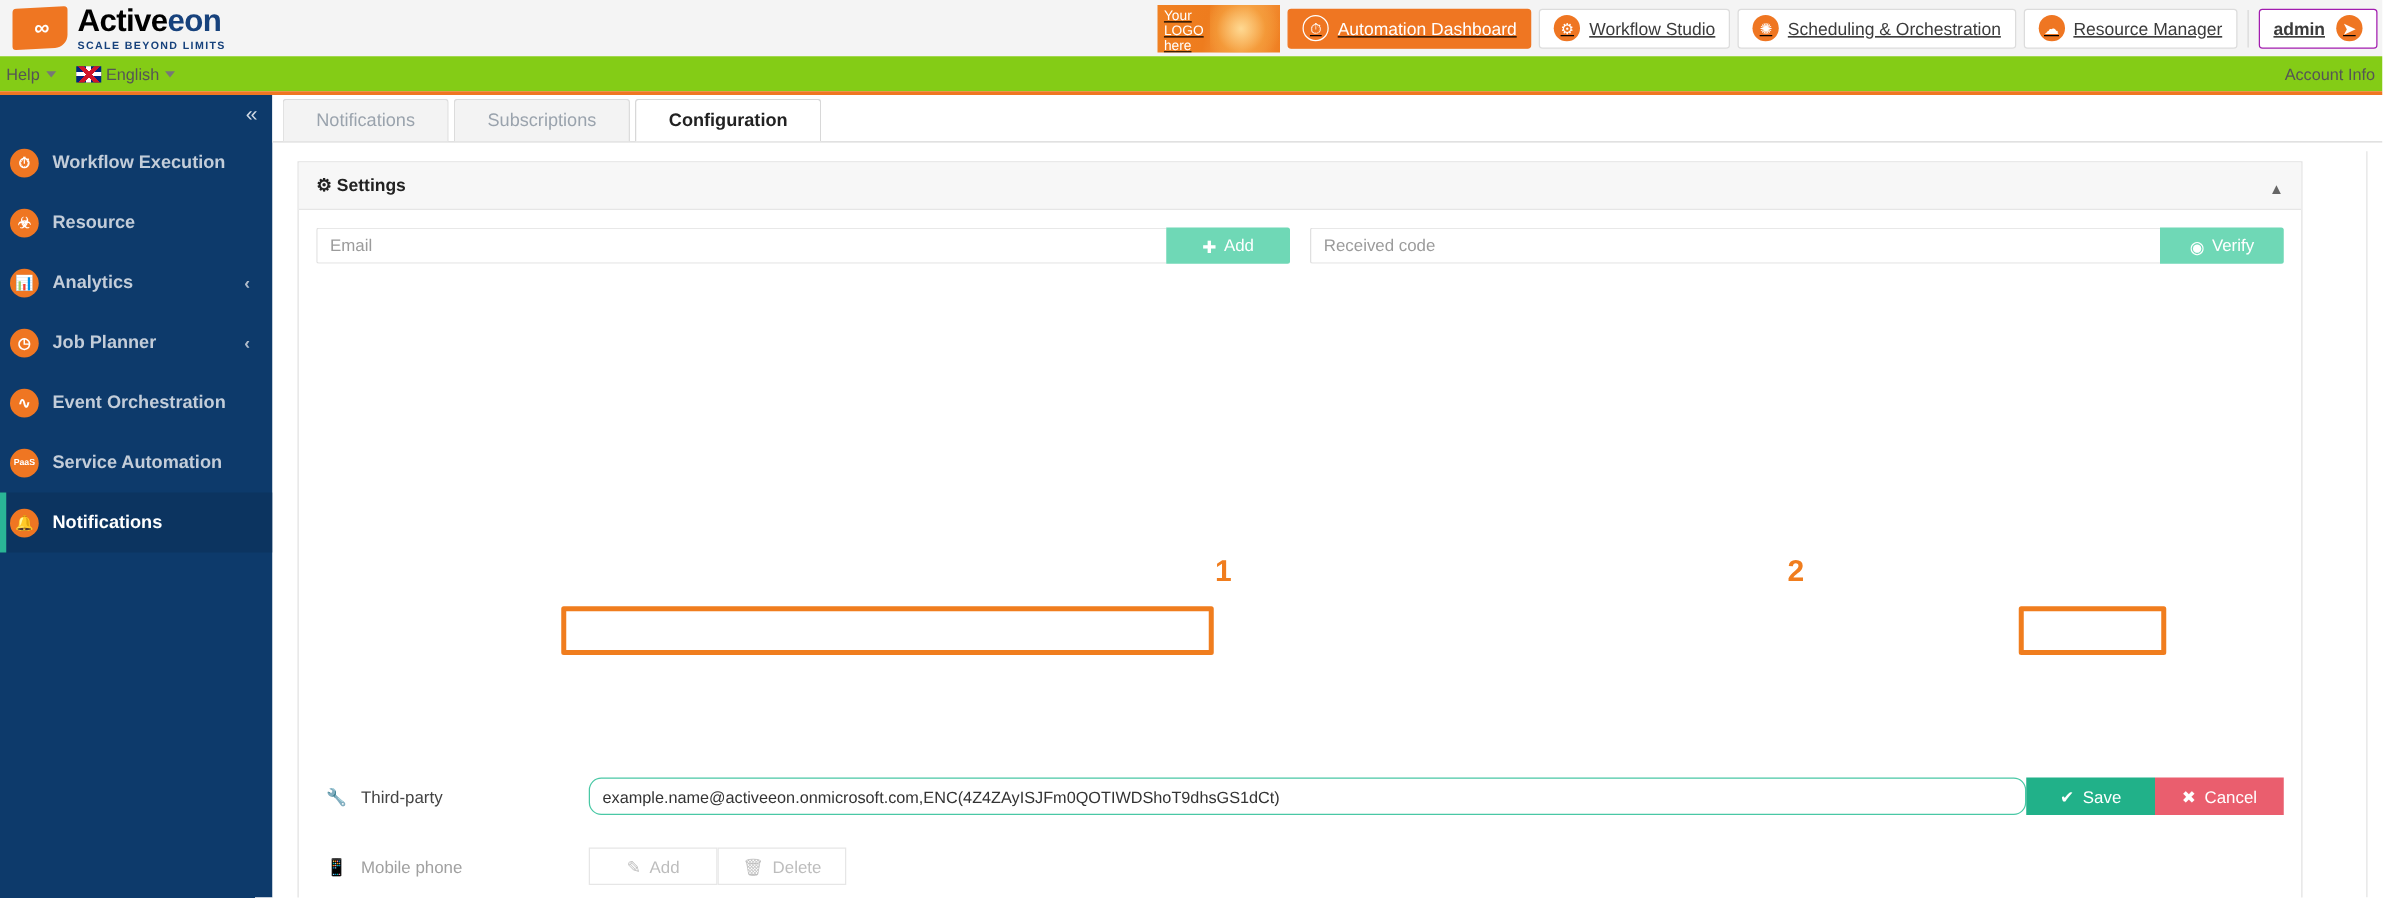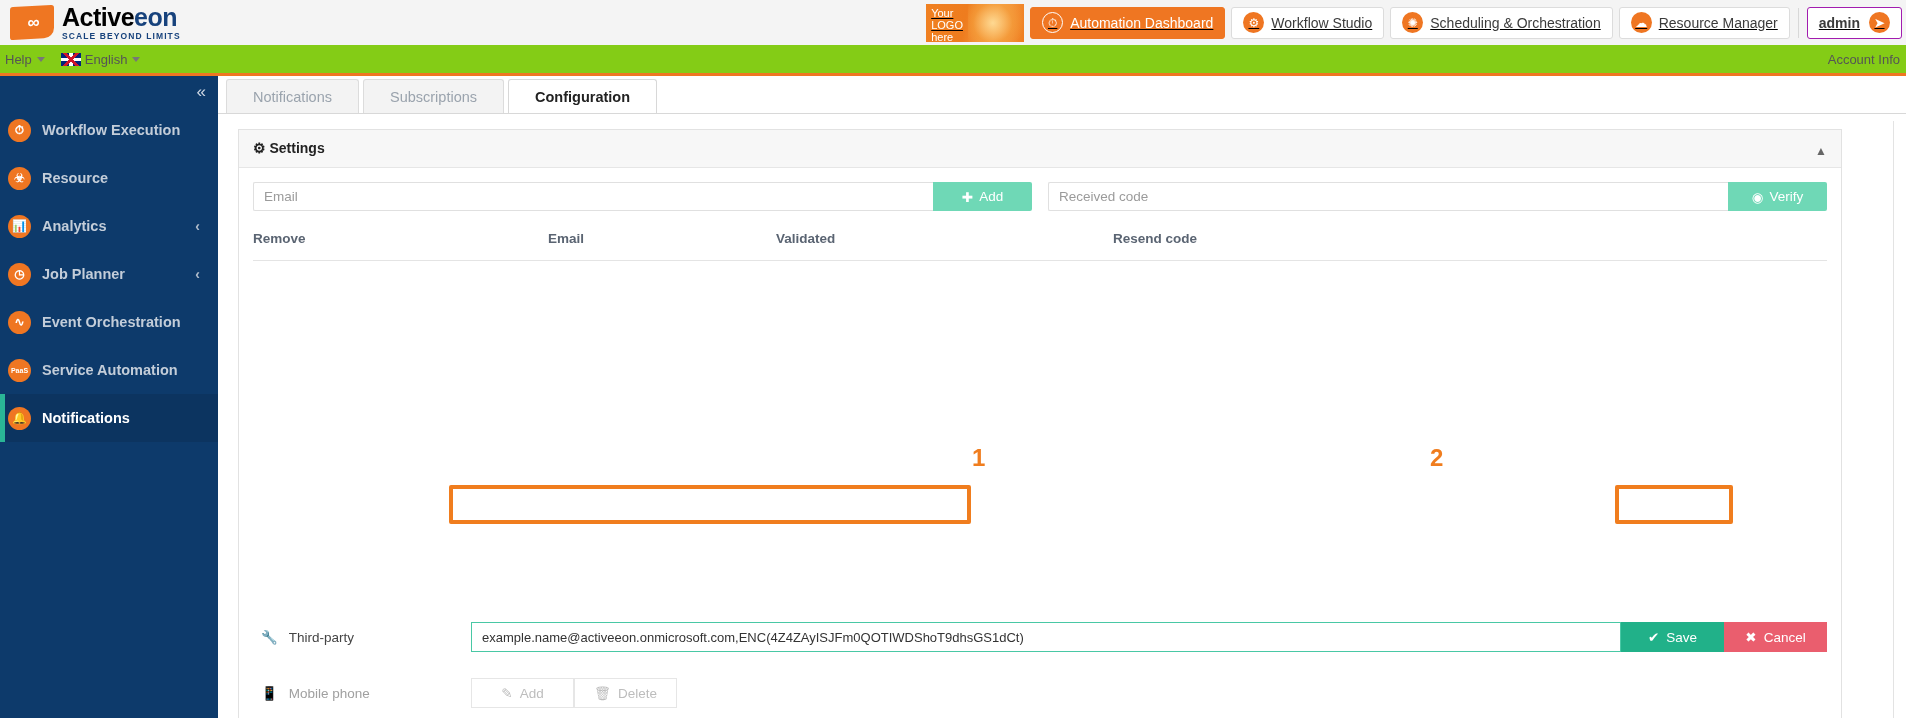--- a/index.html
+++ b/index.html
@@ -143,21 +143,21 @@
   }
 
   
   .brow { display: flex; align-items: center; height: 42px; position: relative; }
   .brow .lbl { width: 218px; display: flex; align-items: center; gap: 11px; font-size: 13.5px; color: #444; padding-left: 8px; }
   .brow.dim .lbl { color: #a0a0a0; }
   .brow .field { flex: 1; display: flex; }
   .brow input.tf {
     flex: 1; height: 30px; border: 1px solid #49c8a5; padding: 0 10px;
     font-size: 13px; color: #333; outline: none; font-family: "Liberation Sans", sans-serif;
-    border-radius: 0; background: #fff;
+    border-radius: 10px; background: #fff;
   }
   .brow input.tf.disabled { border: 1px solid #e0e0e0; background: #eaeaea; color: #9b9b9b; }
   .brow .acts { display: flex; width: 206px; flex: none; }
   .abtn {
     flex: 1; height: 30px; display: flex; align-items: center; justify-content: center; gap: 7px;
     font-size: 13.5px; color: #fff; cursor: pointer; border: none;
     font-family: "Liberation Sans", sans-serif;
   }
   .abtn.save { background: #21b189; }
   .abtn.cancel { background: #ea5e6e; }
@@ -301,31 +301,20 @@
         </div>
         <div class="ig">
           <input type="text" placeholder="Received code" style="">
           <button class="btn-teal">
             <span>◉</span>
             <span>Verify</span>
           </button>
         </div>
       </div>
 
-      <table class="emails">
-        <thead>
-          <tr>
-            <th style="width:295px">Remove</th>
-            <th style="width:228px">Email</th>
-            <th style="width:337px">Validated</th>
-            <th>Resend code</th>
-          </tr>
-        </thead>
-        <tbody></tbody>
-      </table>
 
       <div style="position:absolute; left:14px; right:14px; bottom:14px;">
 
         <div class="brow" style="margin-bottom:14px;">
           <div class="lbl">
             <span style="color:#2ab596;">🔧</span>
             <span>Third-party</span>
           </div>
           <div class="field">
             <input class="tf" type="text" value="example.name@activeeon.onmicrosoft.com,ENC(4Z4ZAyISJFm0QOTIWDShoT9dhsGS1dCt)" style="">

